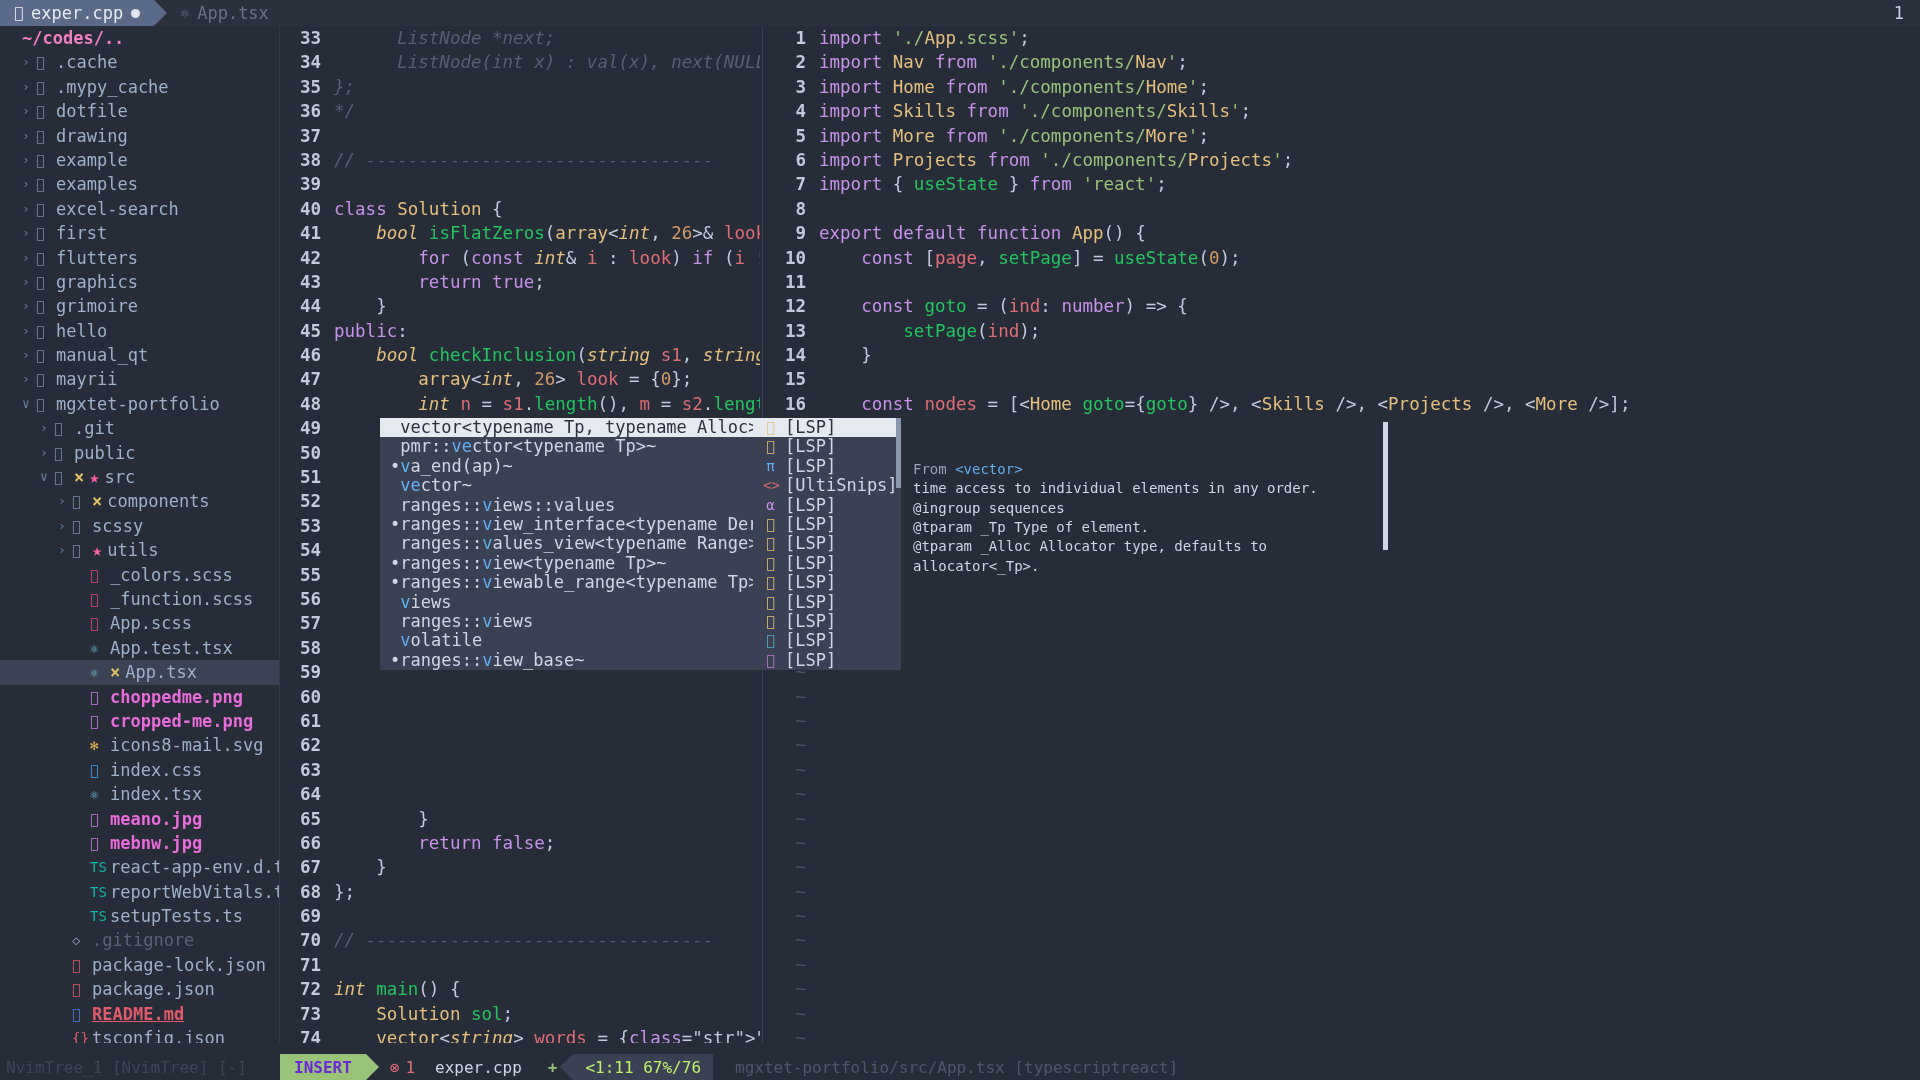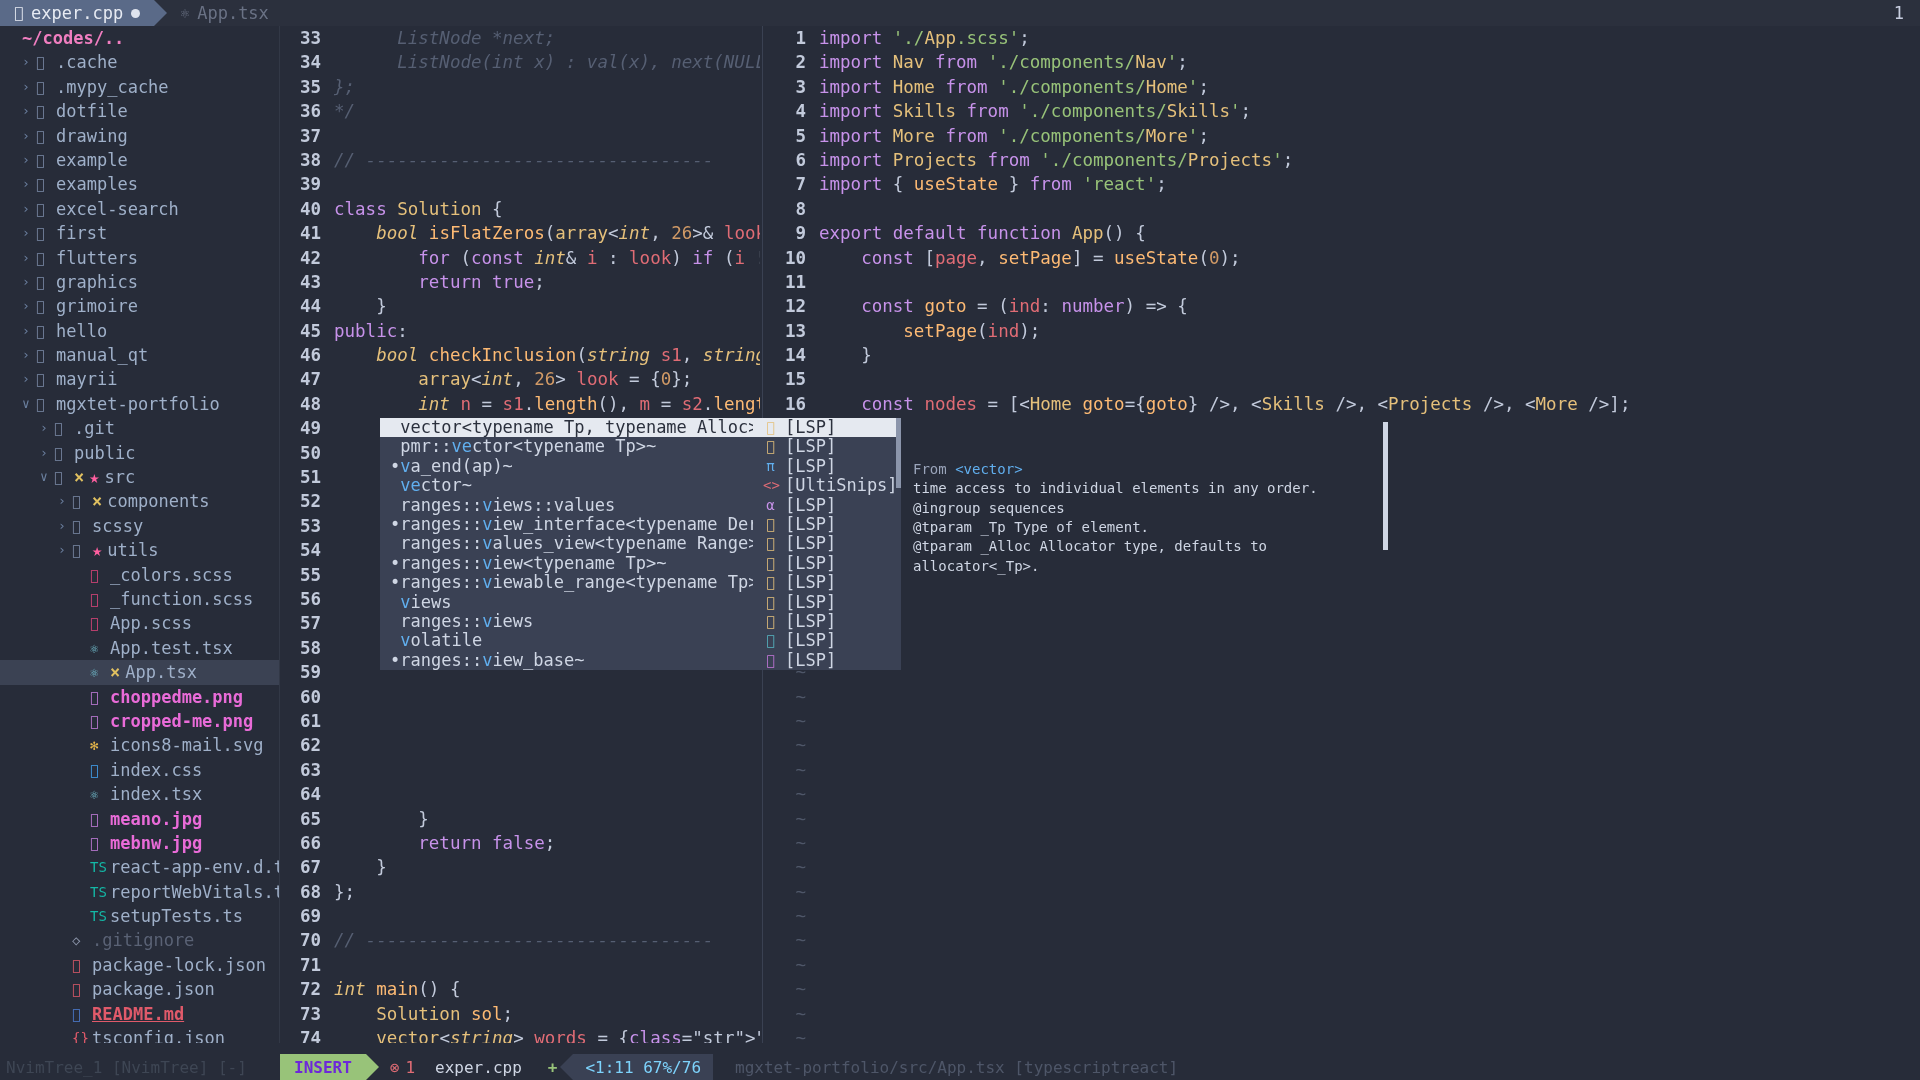--- a/index.html
+++ b/index.html
@@ -61,21 +61,21 @@
   .ln { display:flex; white-space:pre; height:24.4px; }
   .num { width:40px; text-align:right; color:#c2cadb; flex:0 0 auto; font-weight:bold; padding-right:0; }
   .num.dim { color:#4e5668; font-weight:normal; }
   .gutterbar { width:13px; flex:0 0 auto; color:#3e4654; text-align:center;}
   .code { color:#c2cadb; }
   .ind { color:#3b4252; }
 
   
   .kw   { color:#c792ea; }  
   .typ  { color:#e5c07b; }  
-  .fn   { color:#fdba74; }  
+  .fn   { color:#22c55e; }  
   .str  { color:#98c379; }  
   .num2 { color:#d19a66; }  
   .var  { color:#e06c75; }
   .cmt  { color:#565f73; font-style:italic; }
   .itl  { color:#e5c07b; font-style:italic; }
   .cursor { display:inline-block; width:2px; height:20px; background:#cfd6e4;
             vertical-align:-3px; margin-left:-1px; }
 
   
   .cmp { position:absolute; left:380px; top:392px; width:521px;
@@ -108,21 +108,21 @@
             display:flex; align-items:center; font-size:16px; background:#272c39; }
   .st-tree { width:280px; color:#3e4654; padding-left:6px; white-space:nowrap;}
   .st-mode { background:#98c379; color:#6d28d9; font-weight:bold; padding:0 14px;
              height:26px; display:flex; align-items:center; position:relative; }
   .st-mode::after{ content:""; position:absolute; right:-13px; top:0;
              border-left:13px solid #98c379; border-top:13px solid transparent;
              border-bottom:13px solid transparent;}
   .st-err { color:#e06c75; padding:0 10px 0 24px; display:flex; align-items:center; gap:6px;}
   .st-file { color:#cfd6e4; padding:0 10px; }
   .st-plus { color:#98c379; padding:0 16px; font-weight:bold; position:relative; }
-  .st-pos { background:#3a4154; color:#7dd3fc; padding:0 12px; height:26px;
+  .st-pos { background:#3a4154; color:#bef264; padding:0 12px; height:26px;
             display:flex; align-items:center; position:relative; }
   .st-pos::before{ content:""; position:absolute; left:-13px; top:0;
             border-right:13px solid #3a4154; border-top:13px solid transparent;
             border-bottom:13px solid transparent;}
   .st-right { color:#4e5668; padding-left:22px; }
 </style>
 </head>
 <body>
 
 <div id="root">

